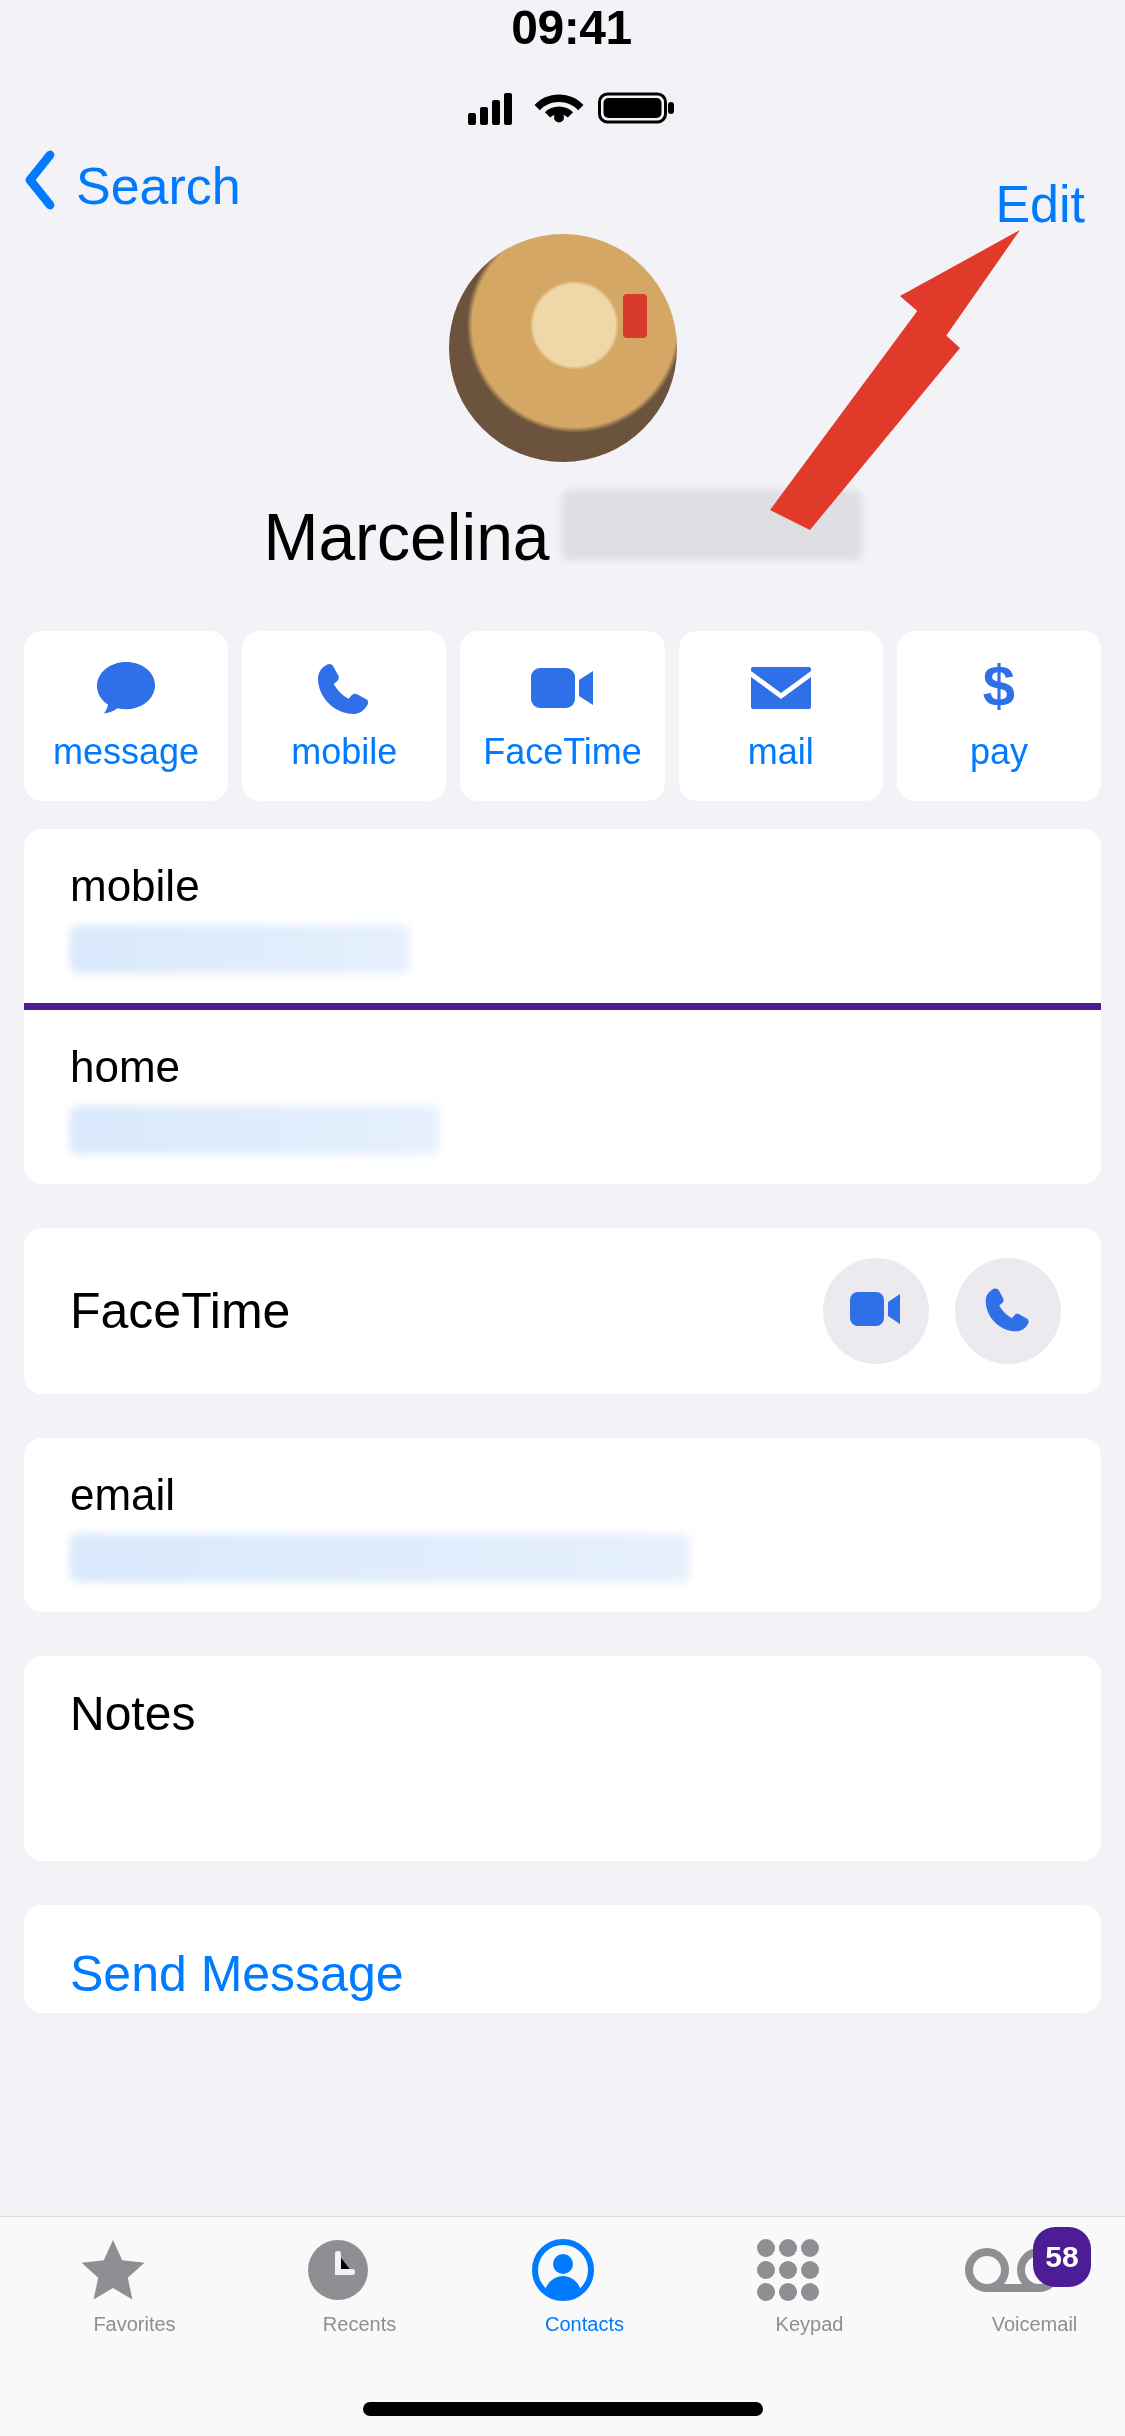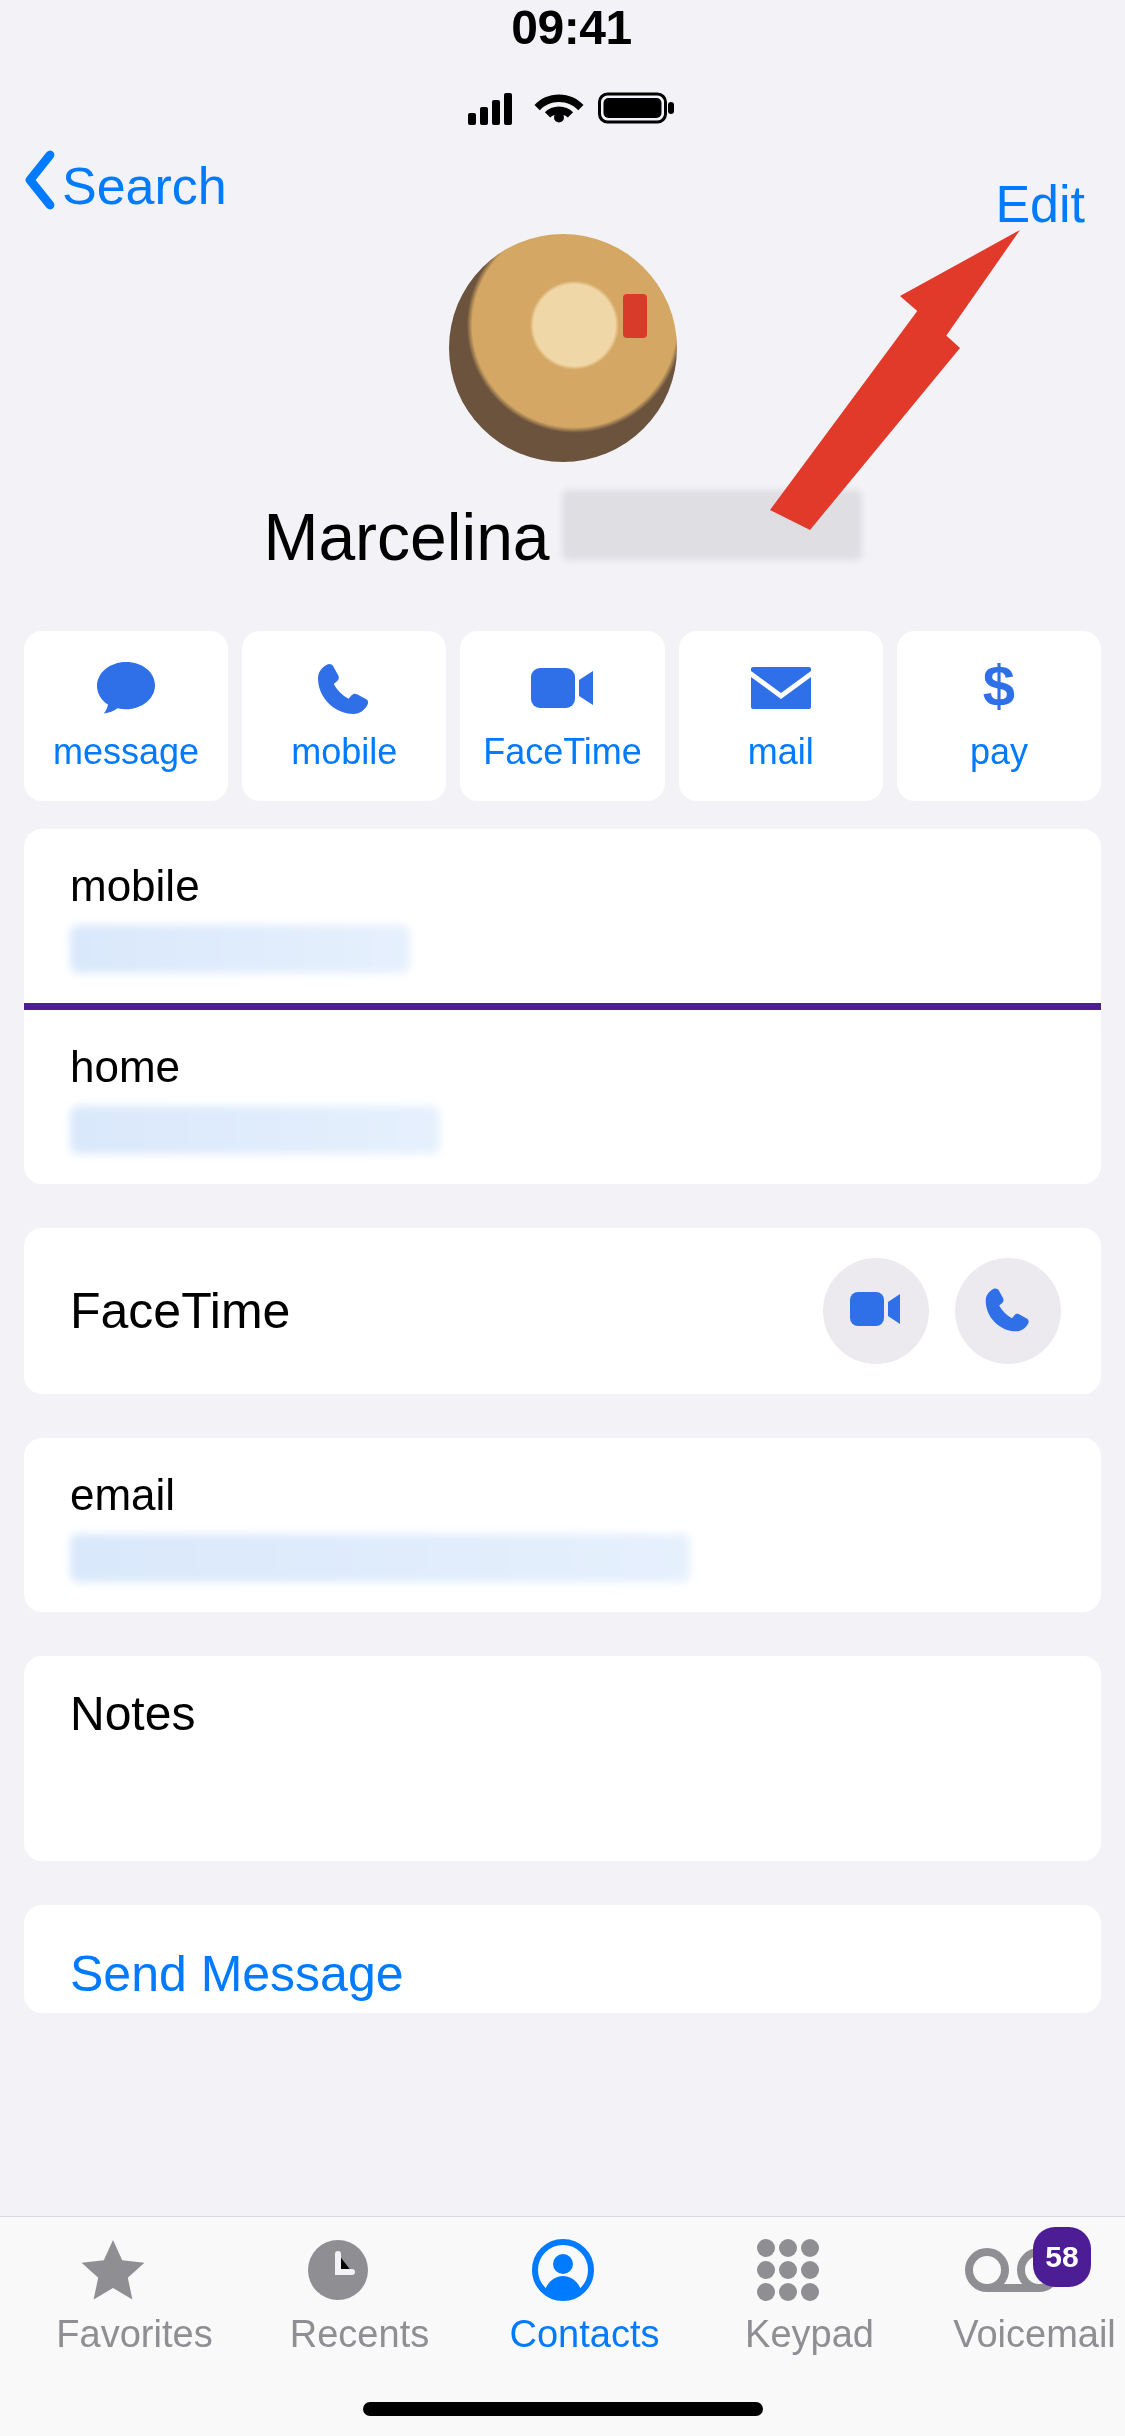--- a/index.html
+++ b/index.html
@@ -24,21 +24,21 @@
   .status-time { font-size: 48px; font-weight: 600; letter-spacing: -0.5px; }
   .status-right { display: flex; align-items: center; gap: 14px; }
 
   
   .nav-bar {
     display: flex;
     align-items: center;
     justify-content: space-between;
     padding: 8px 40px 20px 18px;
   }
-  .nav-back { display: flex; align-items: center; gap: 0; color: #007aff; font-size: 52px; }
+  .nav-back { display: flex; align-items: center; gap: 14px; color: #007aff; font-size: 52px; }
   .nav-back svg { width: 44px; height: 60px; }
   .nav-edit { color: #007aff; font-size: 52px; margin-top: 36px; }
 
   
   .contact-header { text-align: left; padding: 0 0 36px 0; }
   .avatar {
     width: 228px; height: 228px; border-radius: 50%;
     margin: -20px auto 28px auto;
     background: radial-gradient(circle at 55% 40%, #f0d7a8 0 22%, #d4a864 24% 55%, #6b533e 58% 75%, #2a241f 80% 100%);
     position: relative; overflow: hidden;
@@ -112,21 +112,21 @@
     border-top:1px solid #d9d9dd;
     display:flex; justify-content:space-around; align-items:flex-start;
     padding-top:18px;
   }
   .tab {
     width: 20%; display:flex; flex-direction:column; align-items:center; gap:8px;
     color:#8e8e93; position:relative;
   }
   .tab.active { color:#007aff; }
   .tab .tico { height:70px; display:flex; align-items:center; justify-content:center; }
-  .tab .tlbl { font-size:38px;margin-left:44px; }
+  .tab .tlbl { font-size:20px;margin-left:44px; }
   .badge {
     position:absolute; top:-8px; right:34px;
     background:#4c1d95; color:#fff; font-size:30px; font-weight:600;
     min-width:58px; height:60px; padding:0 12px; border-radius:22px;
     display:flex; align-items:center; justify-content:center;
   }
 
   
   .home-indicator {
     position:absolute; bottom:20px; left:50%; transform:translateX(-50%);

